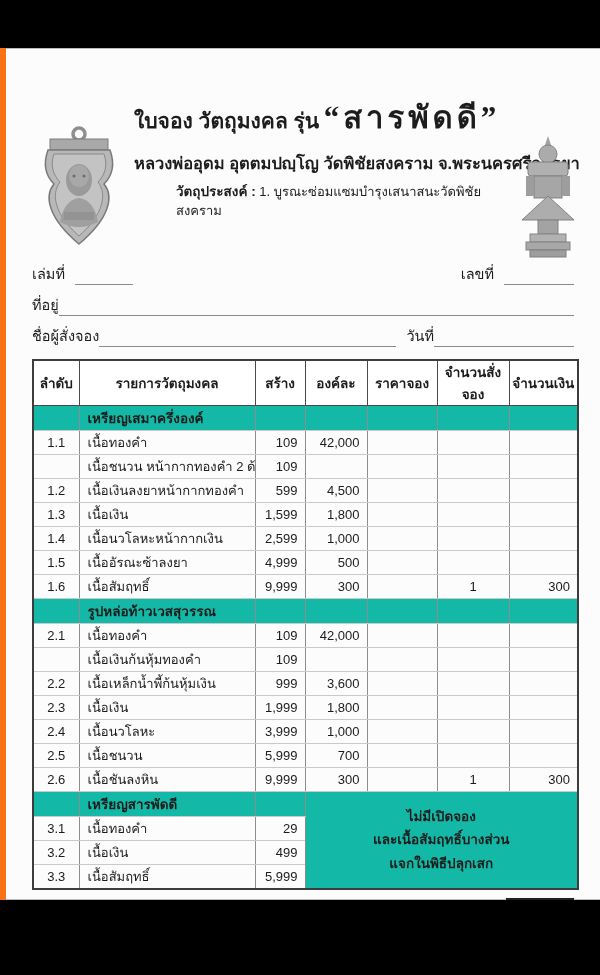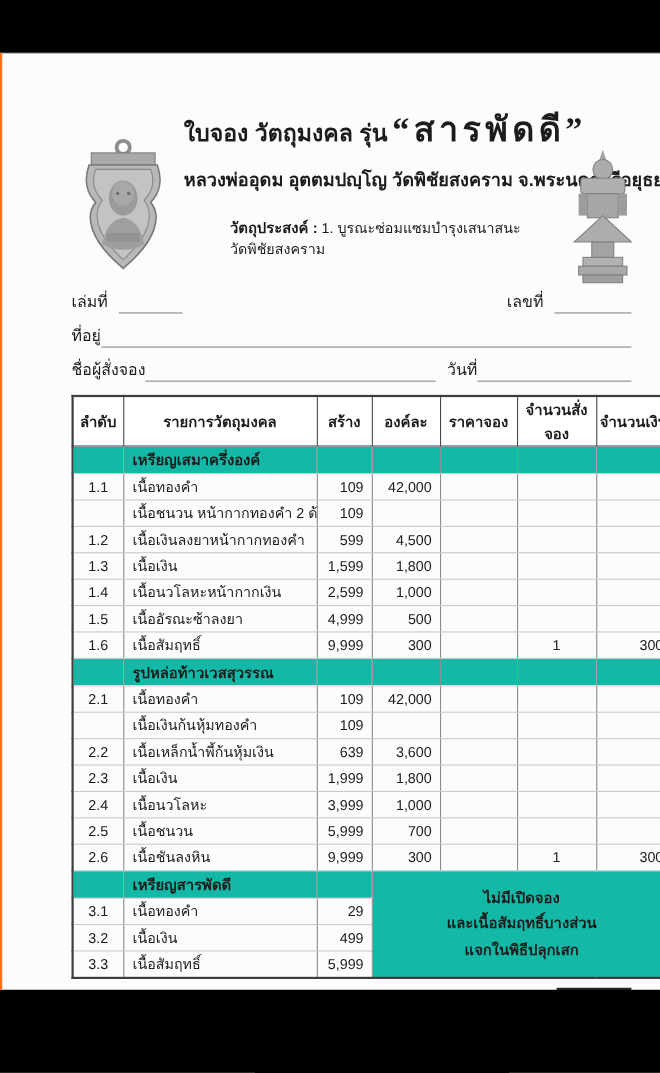--- a/index.html
+++ b/index.html
@@ -3,33 +3,33 @@
 <meta charset="utf-8">
 <style>
   * { margin:0; padding:0; box-sizing:border-box; }
   html,body { background:#000; }
   body { font-family:"Liberation Sans", sans-serif; color:#1c1c1c; }
   .screen { position:relative; width:600px; height:975px; background:#000; overflow:hidden; margin:0 auto; }
   .bar { position:absolute; left:0; width:600px; background:#000; }
   .bar.top { top:0; height:48px; }
   .bar.bottom { top:900px; height:75px; }
   .paper { position:absolute; top:48px; left:0; width:600px; height:852px;
-           background:#fcfcfc; border-left:2px solid #f97316; box-shadow:inset 0 1px 0 #bbb, inset 0 -1px 0 #bbb;padding-left:37px; }
+           background:#fcfcfc; border-left:6px solid #f97316; box-shadow:inset 0 1px 0 #bbb, inset 0 -1px 0 #bbb; }
 
   
   .hdr { position:relative; height:158px; }
   .amulet { position:absolute; }
   .amulet.left { left:32px; top:34px; }
   .amulet.right { right:20px; top:44px; }
   .hdr-text { padding:0 118px 0 128px; text-align:center; }
   .title-line { margin-top:44px; white-space:nowrap; }
   .title-prefix { font-weight:bold; font-size:21px; }
   .title-name { font-weight:bold; font-size:31px; letter-spacing:4px; font-family:"Liberation Serif", serif; }
   .subtitle { font-weight:bold; font-size:16.5px; margin-top:8px; white-space:nowrap; }
-  .purpose { font-size:13px; margin-top:22px; text-align:left; padding-left:42px; line-height:1.45; }
+  .purpose { font-size:13px; margin-top:6px; text-align:left; padding-left:42px; line-height:1.45; }
   .purpose b { font-size:13.5px; }
   .purpose .p2 { padding-left:86px; }
 
   
   .frow { display:flex; align-items:flex-end; padding:0 26px; margin-top:9px; font-size:14.5px; height:22px; }
   .frow .lab { white-space:nowrap; }
   .fill { border-bottom:1.3px solid #8a8a8a; height:18px; display:inline-block; }
   .grow { flex:1 1 auto; }
   .sp { width:10px; }
 
@@ -247,21 +247,21 @@
               <td class="c-name">เนื้อเงินก้นหุ้มทองคำ</td>
               <td class="c-made num">109</td>
               <td class="c-per num"></td>
               <td class="c-price"></td>
               <td class="c-qty ctr"></td>
               <td class="c-amt num"></td>
             </tr>
             <tr class="item">
               <td class="c-no ctr">2.2</td>
               <td class="c-name">เนื้อเหล็กน้ำพี้ก้นหุ้มเงิน</td>
-              <td class="c-made num">639</td>
+              <td class="c-made num">999</td>
               <td class="c-per num">3,600</td>
               <td class="c-price"></td>
               <td class="c-qty ctr"></td>
               <td class="c-amt num"></td>
             </tr>
             <tr class="item">
               <td class="c-no ctr">2.3</td>
               <td class="c-name">เนื้อเงิน</td>
               <td class="c-made num">1,999</td>
               <td class="c-per num">1,800</td>

